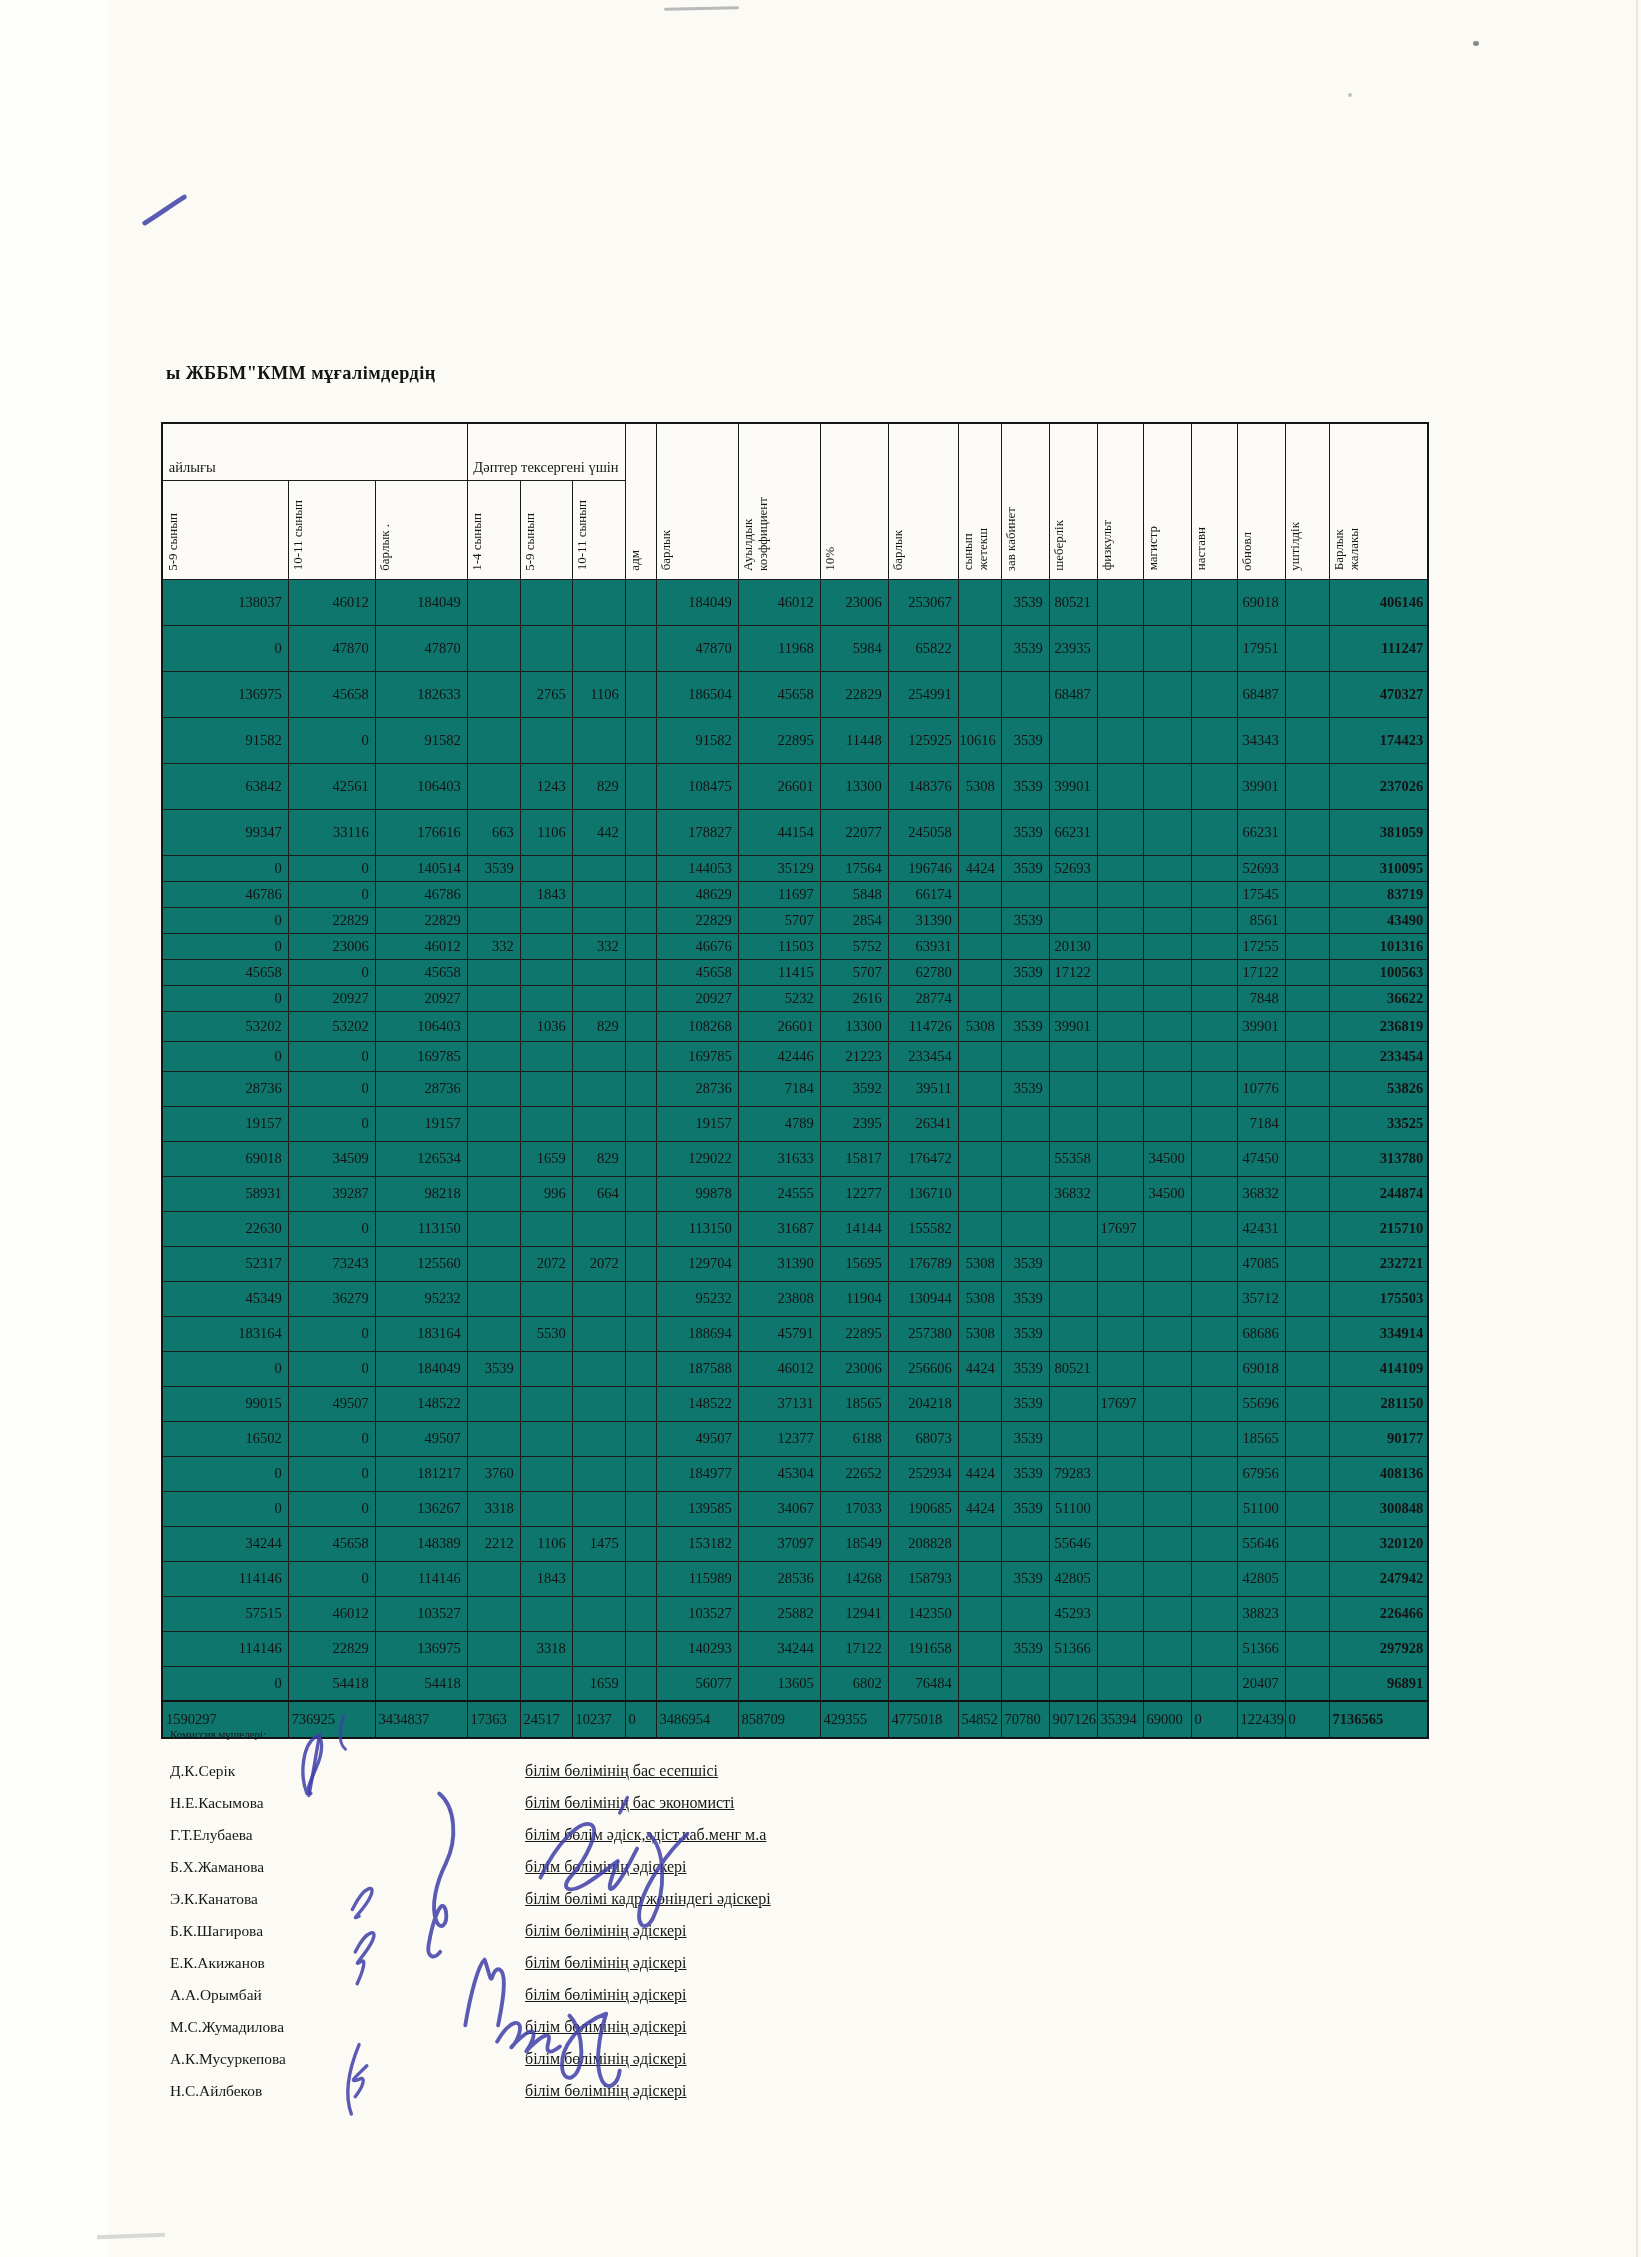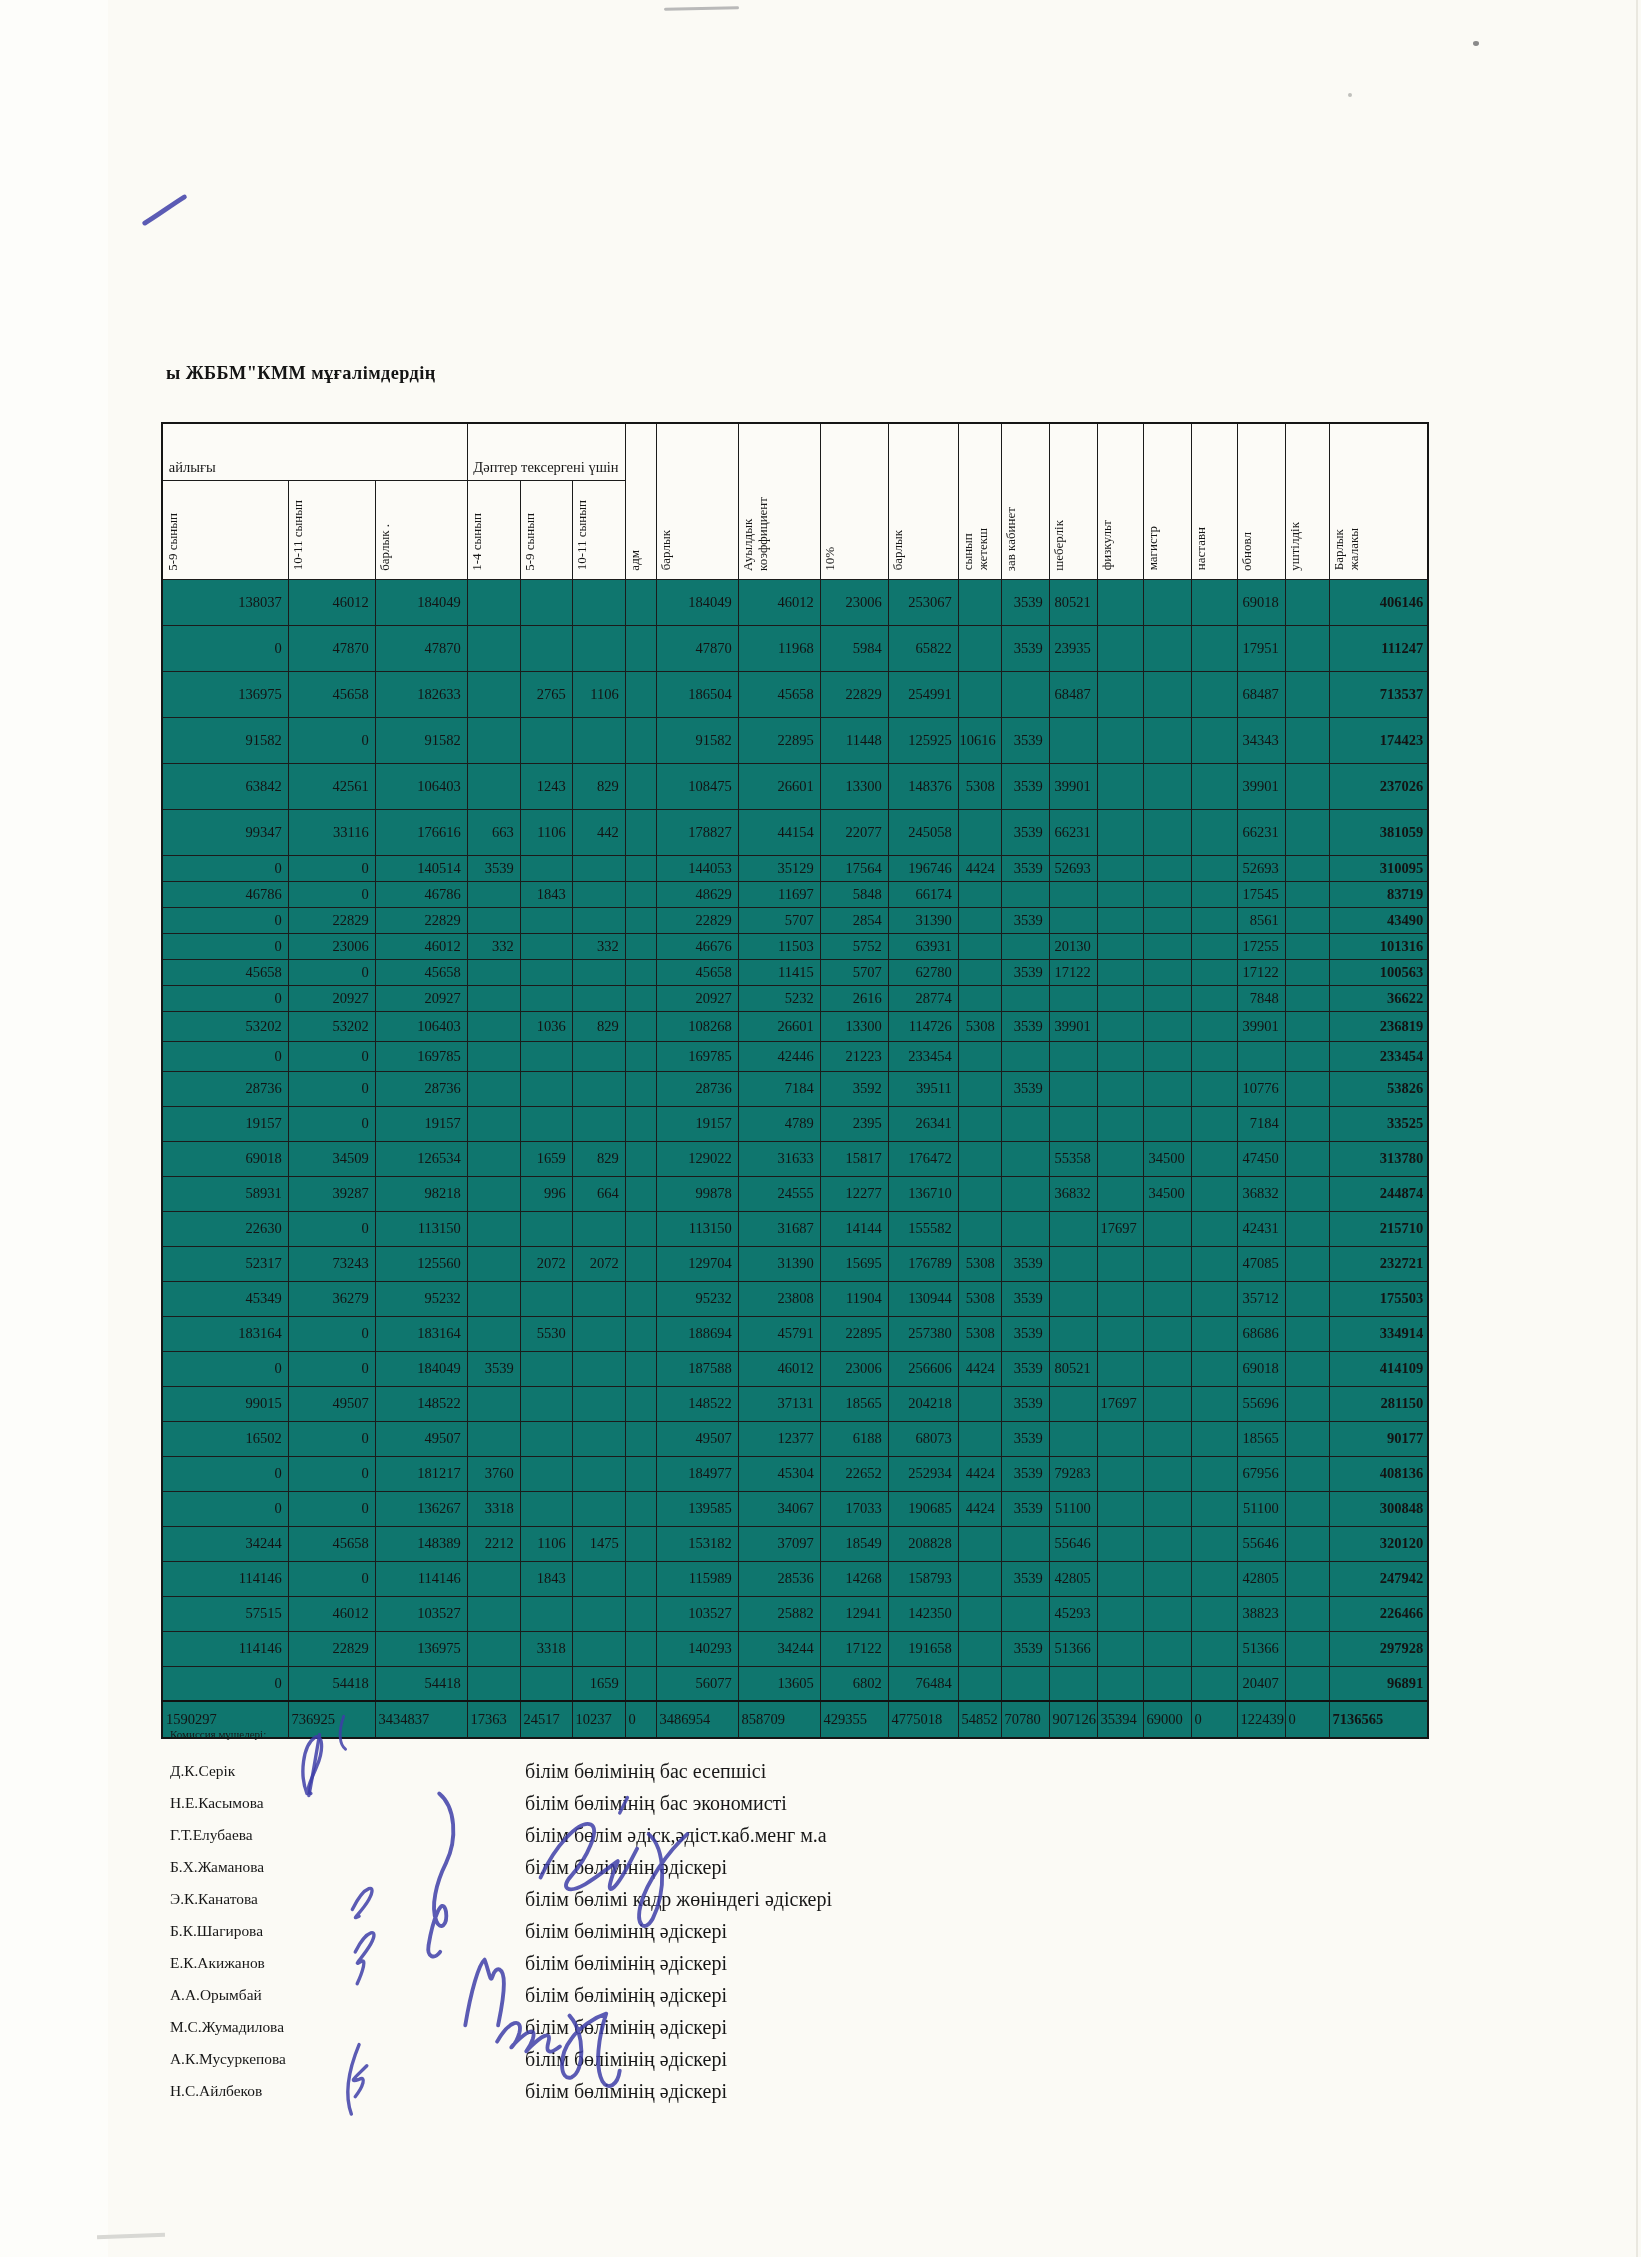--- a/index.html
+++ b/index.html
@@ -48,21 +48,21 @@
   #table-body tr:nth-child(-n+6){height:46px;}
   #table-body tr:nth-child(n+7):nth-child(-n+12){height:26px;}
   #table-body tr:nth-child(13),#table-body tr:nth-child(14){height:30px;}
   #table-body tr.totals{height:37px;}
   #table-body tr.totals td{text-align:left;padding-left:2.9px;border-top:2.9px solid #111;}
 
   .commission{position:absolute;left:170px;top:1728px;width:1062px;}
   .c-head{font-size:11px;margin:0 0 15.4px 0;}
   .member{display:grid;grid-template-columns:355px auto;height:32px;align-items:center;}
   .m-name{font-size:15.4px;}
-  .m-title{font-size:20px;}
+  .m-title{font-size:16px;text-decoration:underline;}
 
   svg.ink{position:absolute;left:0;top:0;pointer-events:none;}
   svg.ink path{fill:none;stroke:#3e3ea8;stroke-linecap:round;stroke-linejoin:round;opacity:.85;}
 </style>
 </head>
 <body>
 
 <div class="page">
 
   <div class="edge-left"></div>
@@ -186,21 +186,21 @@
           <td>22829</td>
           <td>254991</td>
           <td></td>
           <td></td>
           <td>68487</td>
           <td></td>
           <td></td>
           <td></td>
           <td>68487</td>
           <td></td>
-          <td class="last-col">713537</td>
+          <td class="last-col">470327</td>
         </tr>
         <tr>
           <td>91582</td>
           <td>0</td>
           <td>91582</td>
           <td></td>
           <td></td>
           <td></td>
           <td></td>
           <td>91582</td>

